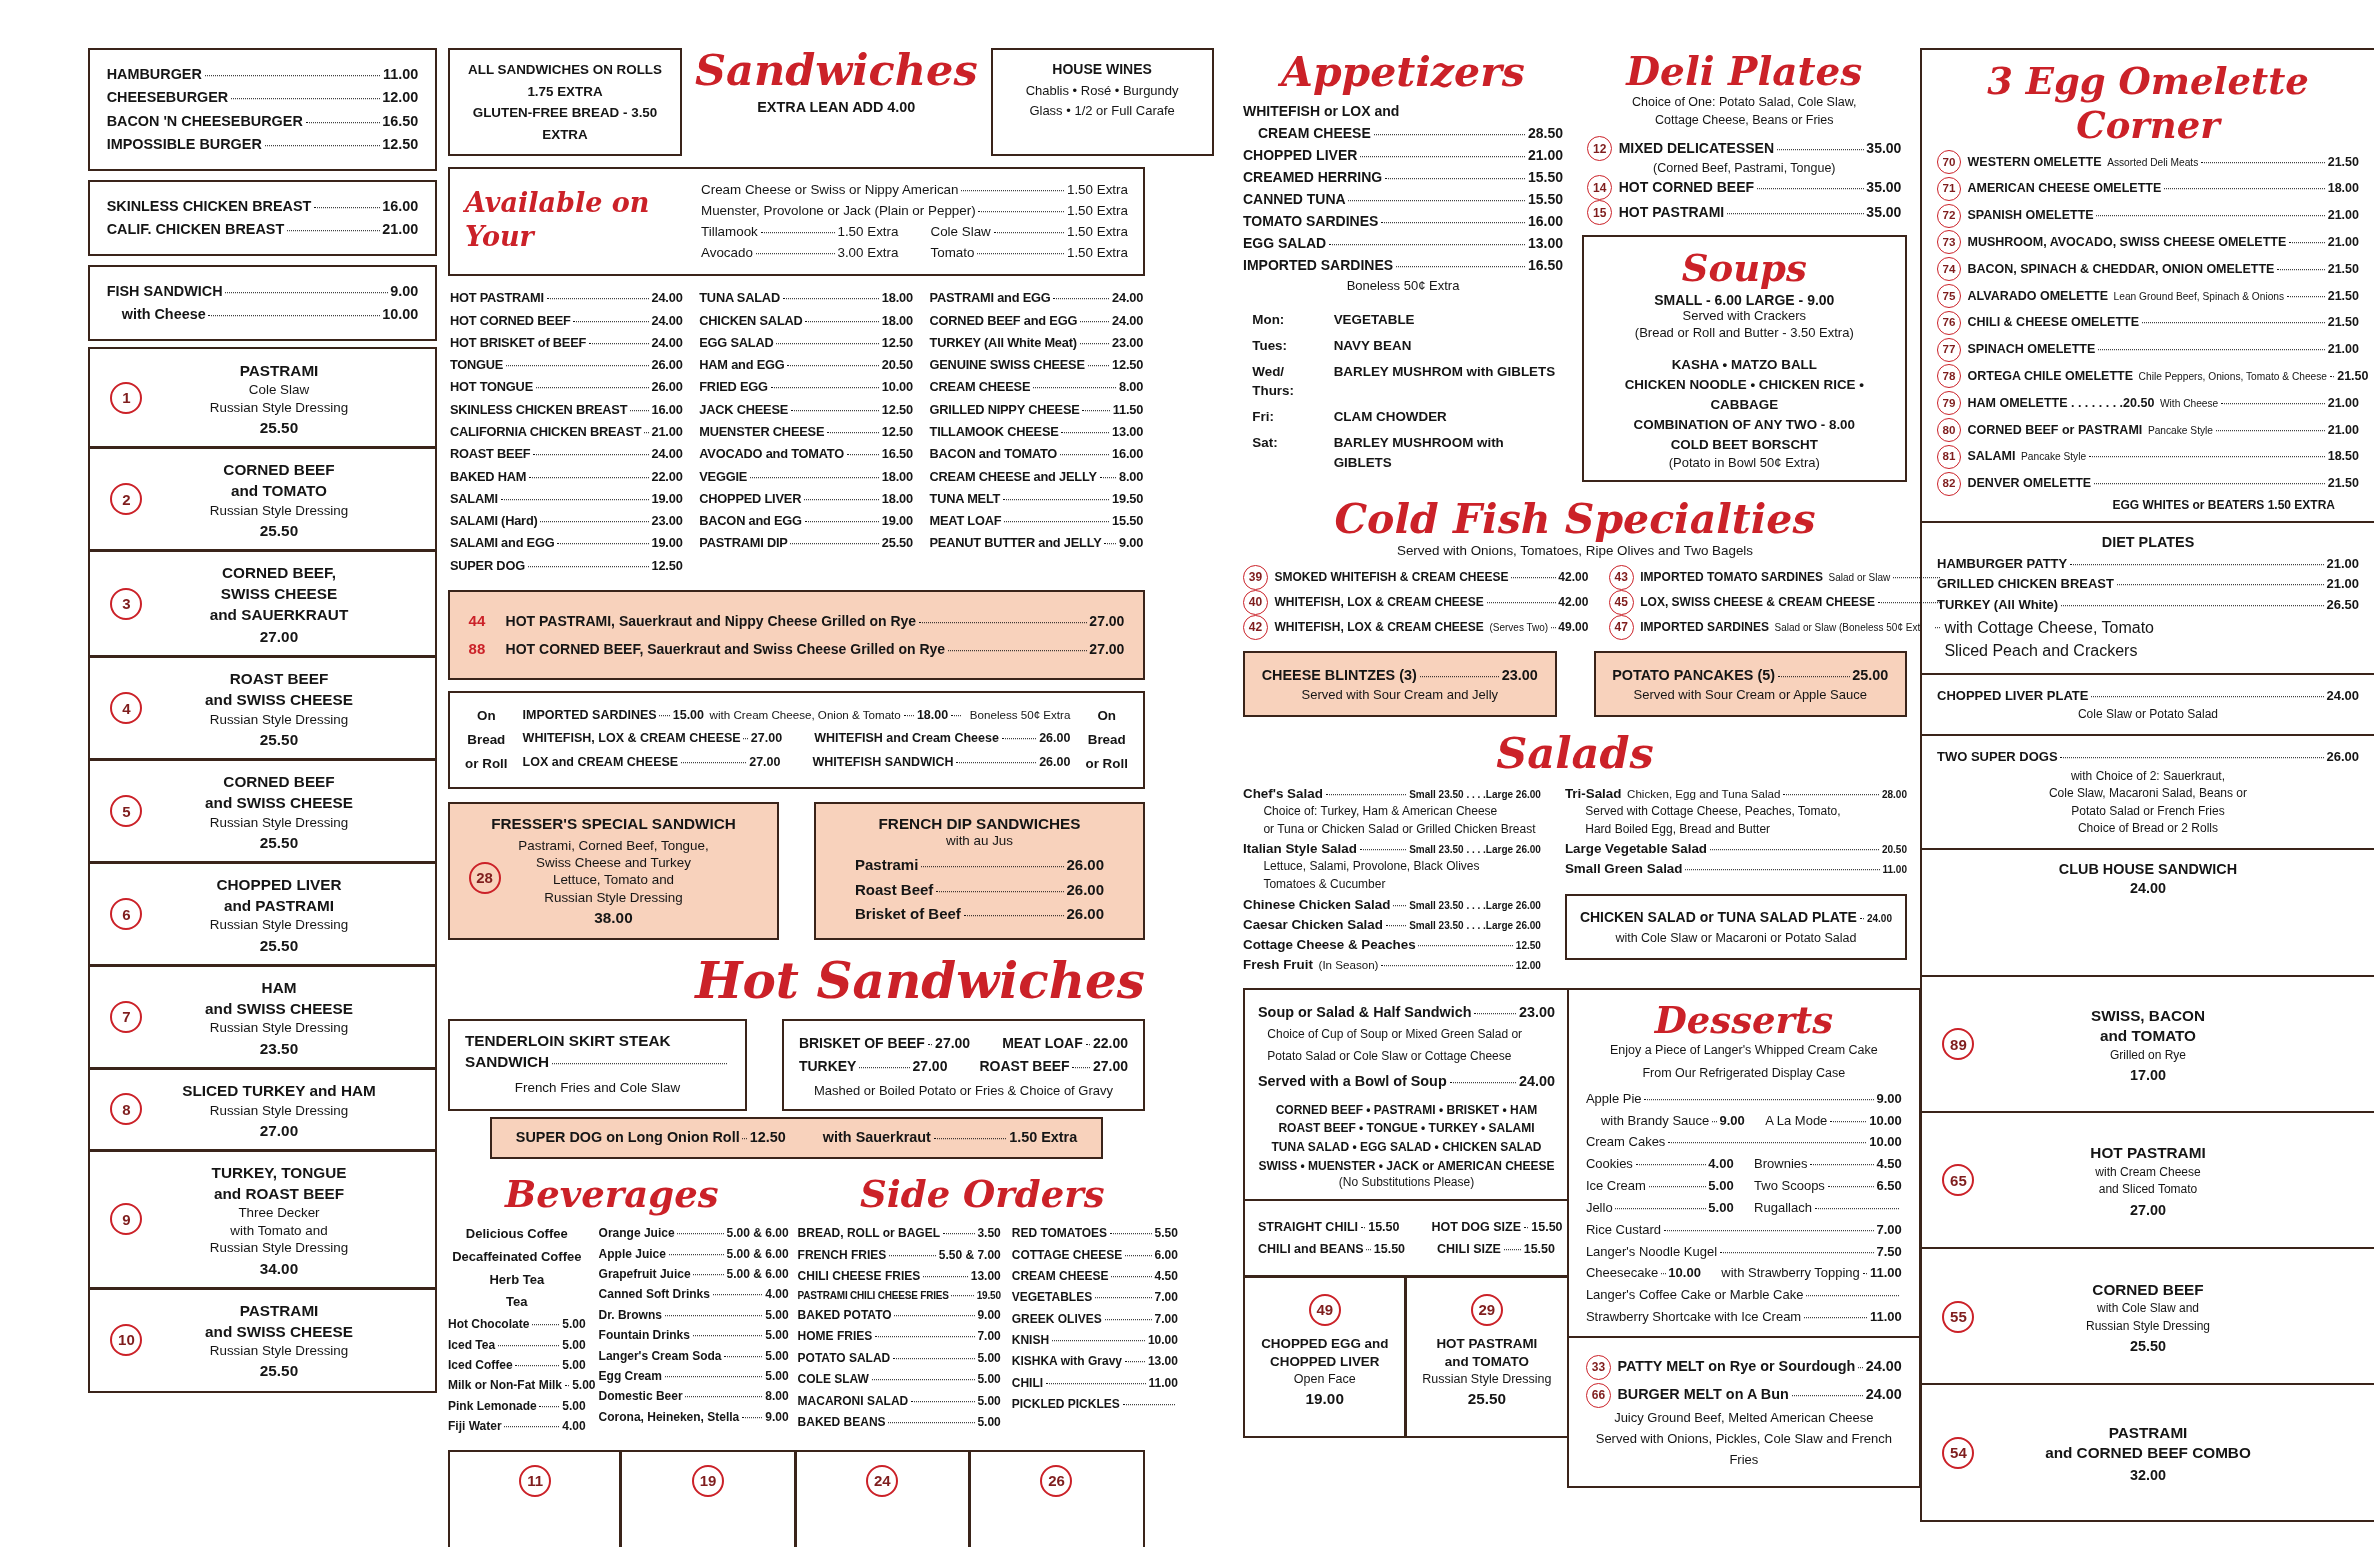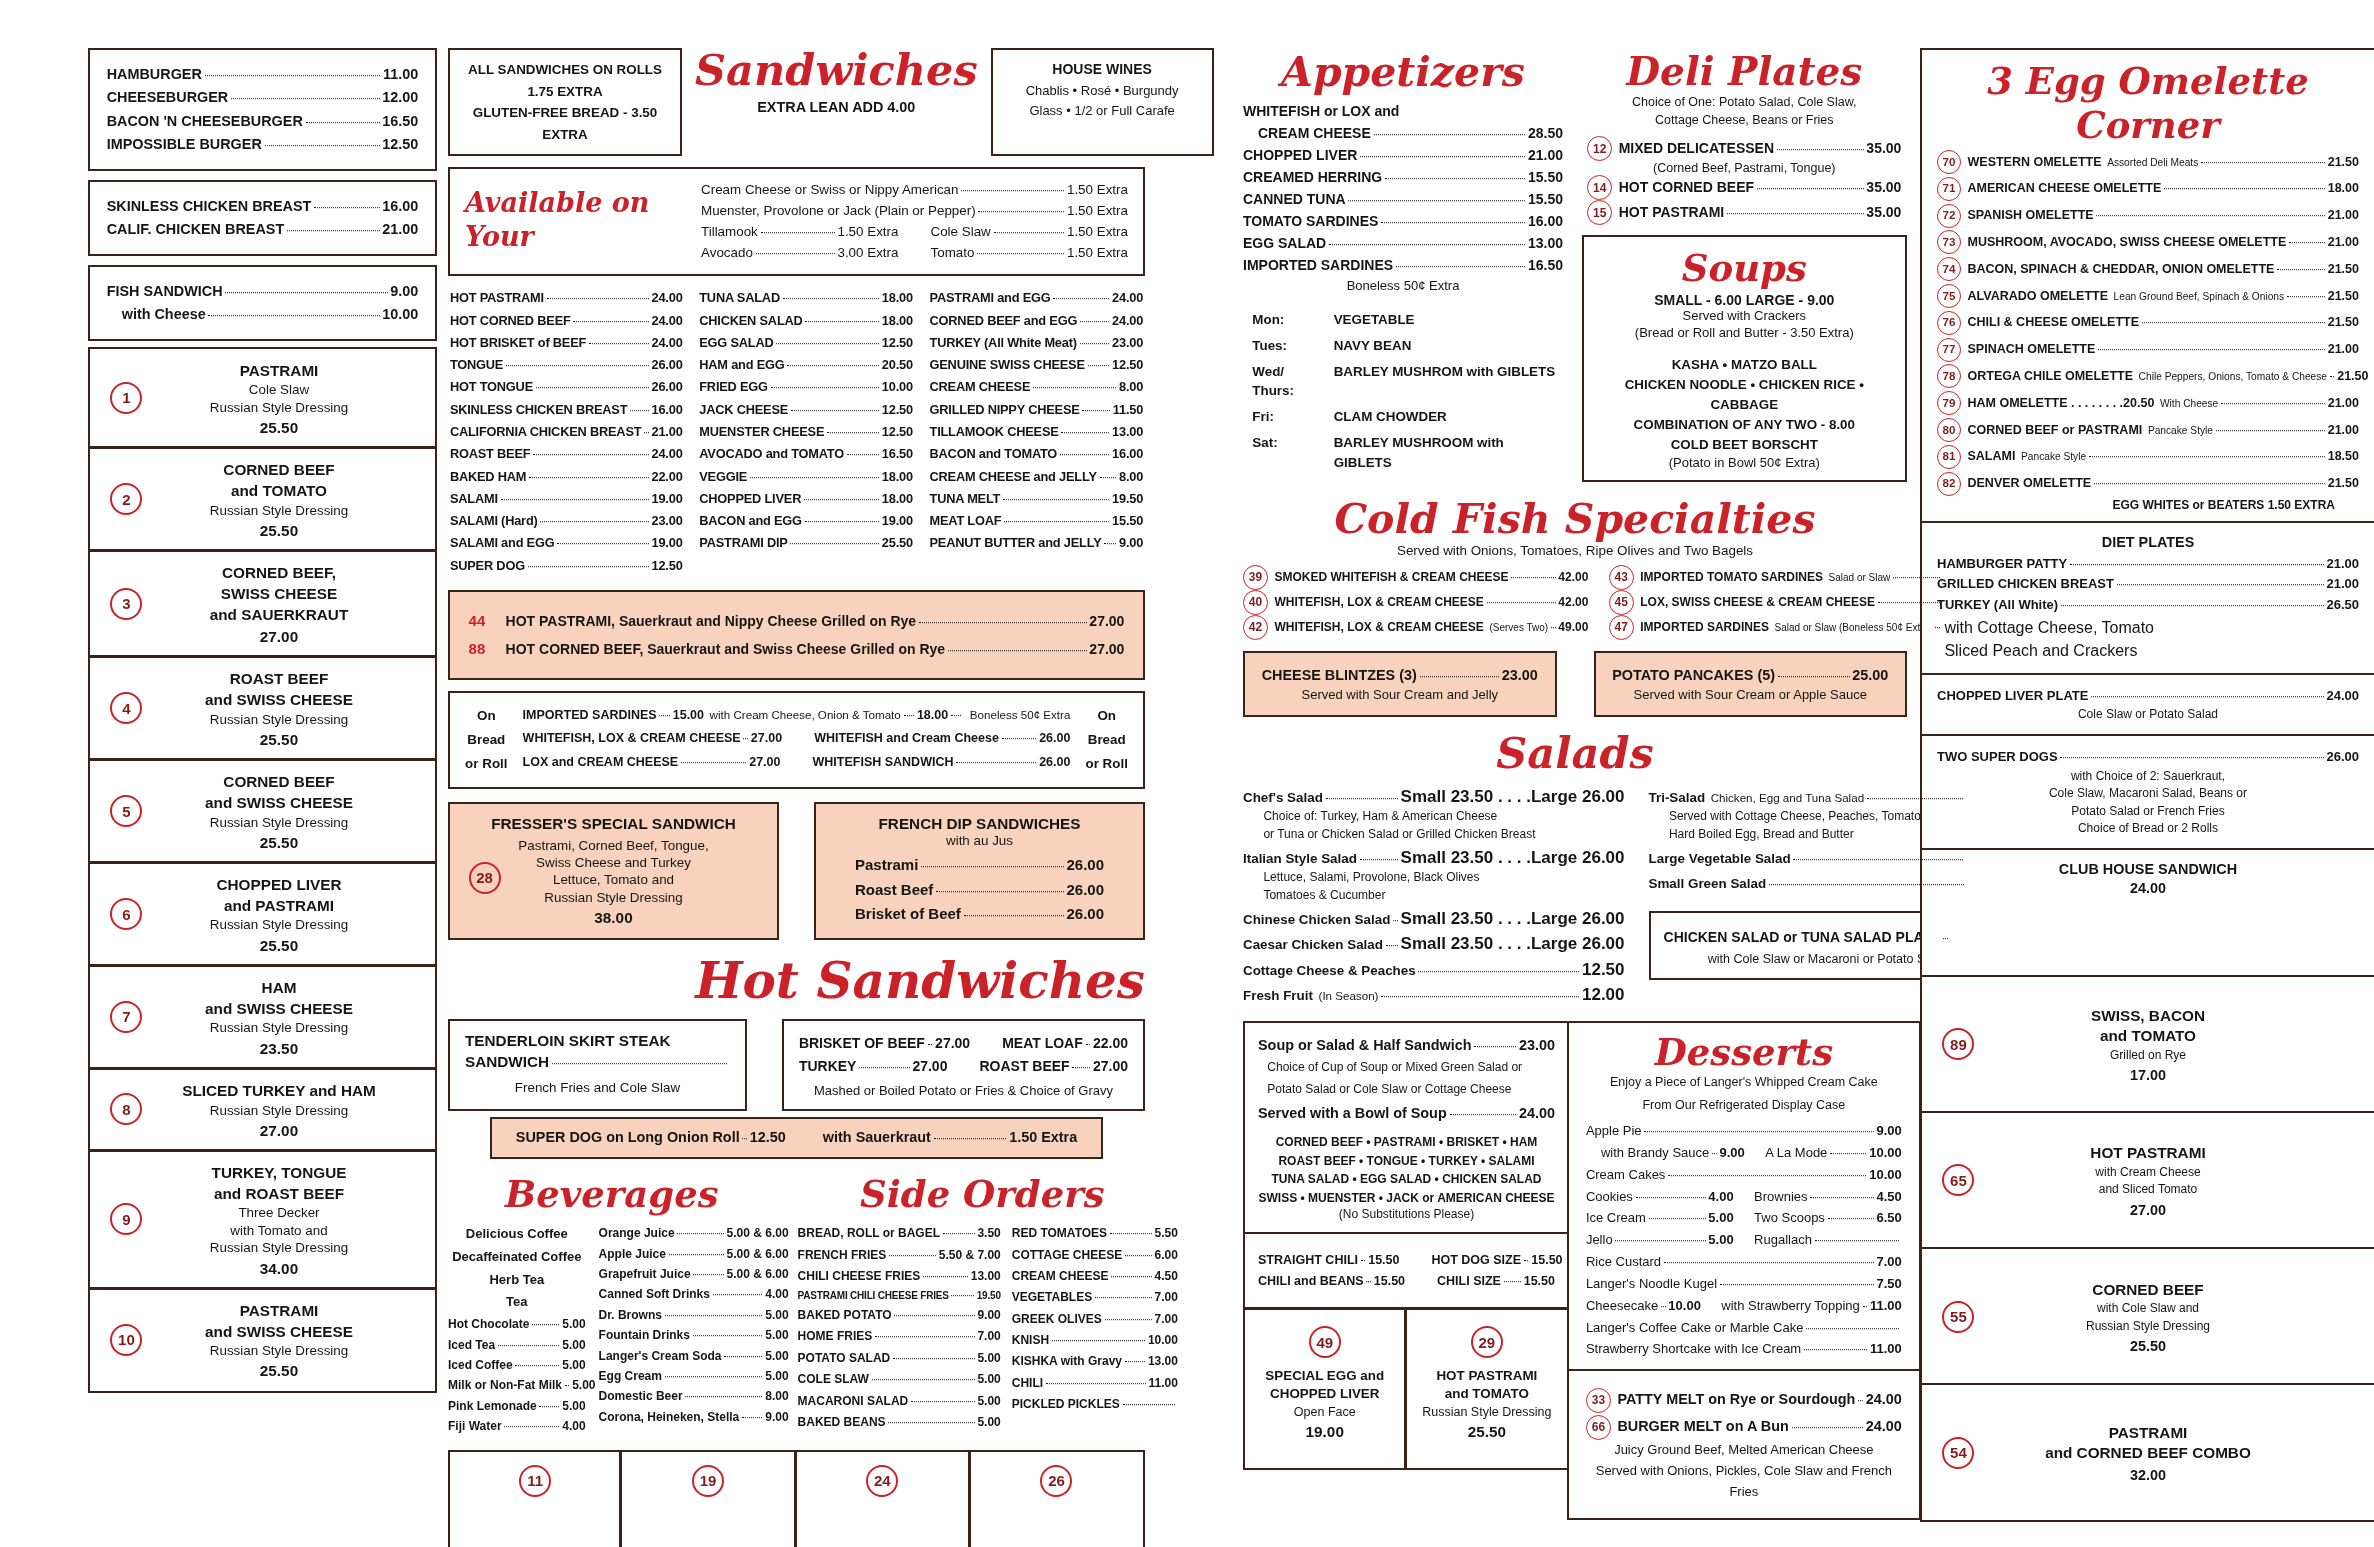--- a/index.html
+++ b/index.html
@@ -118,21 +118,21 @@
   .cfish .cols{display:grid;grid-template-columns:1fr 1fr;column-gap:20.4px;}
   .cfish .li{font-size:12px;line-height:1.75;}
   .cfish .ds{font-size:10px;}
   .blrow{display:grid;grid-template-columns:1fr 1fr;column-gap:37px;margin:11px 0;}
   .blrow .box{padding:11px 16.7px;}
   .blrow .li{font-size:14.4px;}
   .blrow .cs{text-align:center;font-size:13px;}
   .salads .script{font-size:43px;text-align:center;display:block;margin-bottom:5.6px;}
   .salads .cols{display:grid;grid-template-columns:1fr 1fr;column-gap:24px;}
   .salads .li{font-size:13.4px;line-height:1.5;}
-  .salads .pr{font-size:17px;}
+  .salads .pr{font-size:10px;}
   .salads .ds{font-size:11.6px;font-weight:normal;}
   .salads .sub{font-weight:normal;font-size:12px;line-height:1.32;padding-left:20.4px;margin-bottom:1.9px;}
   .platebox{margin-top:15px;padding:11px 13px;text-align:center;}
   .platebox .li{font-size:14px;}
   .platebox .cs{font-size:12.5px;margin-top:1.9px;}
   .rbottom{display:grid;grid-template-columns:327px 1fr;column-gap:0;margin-top:13px;align-items:start;}
   .ssbox{padding:11px 13px;}
   .ssbox .li{font-size:14.4px;}
   .ssbox .sub{font-weight:normal;font-size:12px;line-height:1.35;padding-left:9.3px;margin:1.9px 0 5.6px;}
   .ssbox .list{font-weight:bold;font-size:12px;text-align:center;line-height:1.55;margin-top:7.4px;}
@@ -1343,21 +1343,21 @@
                 <span class="nm">CHILI SIZE</span>
                 <span class="dots"></span>
                 <span class="pr">15.50</span>
               </div>
           </div>
           </div>
         <div class="row2729">
             <div class="bcombo">
             <span class="cnum">49</span>
             <div>
-                <div class="ct">SPECIAL EGG and</div>
+                <div class="ct">CHOPPED EGG and</div>
                 <div class="ct">CHOPPED LIVER</div>
               </div>
             <div>
                 <div class="cs">Open Face</div>
               </div>
             <div class="cp">19.00</div>
           </div>
             <div class="bcombo">
             <span class="cnum">29</span>
             <div>

